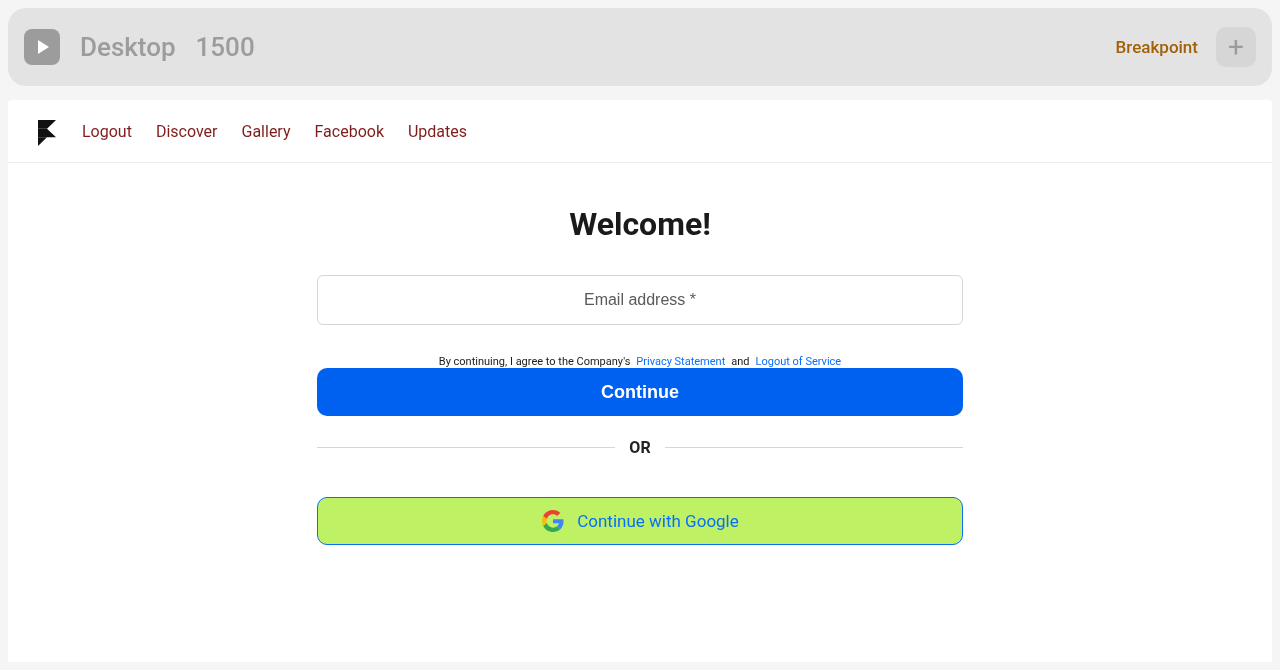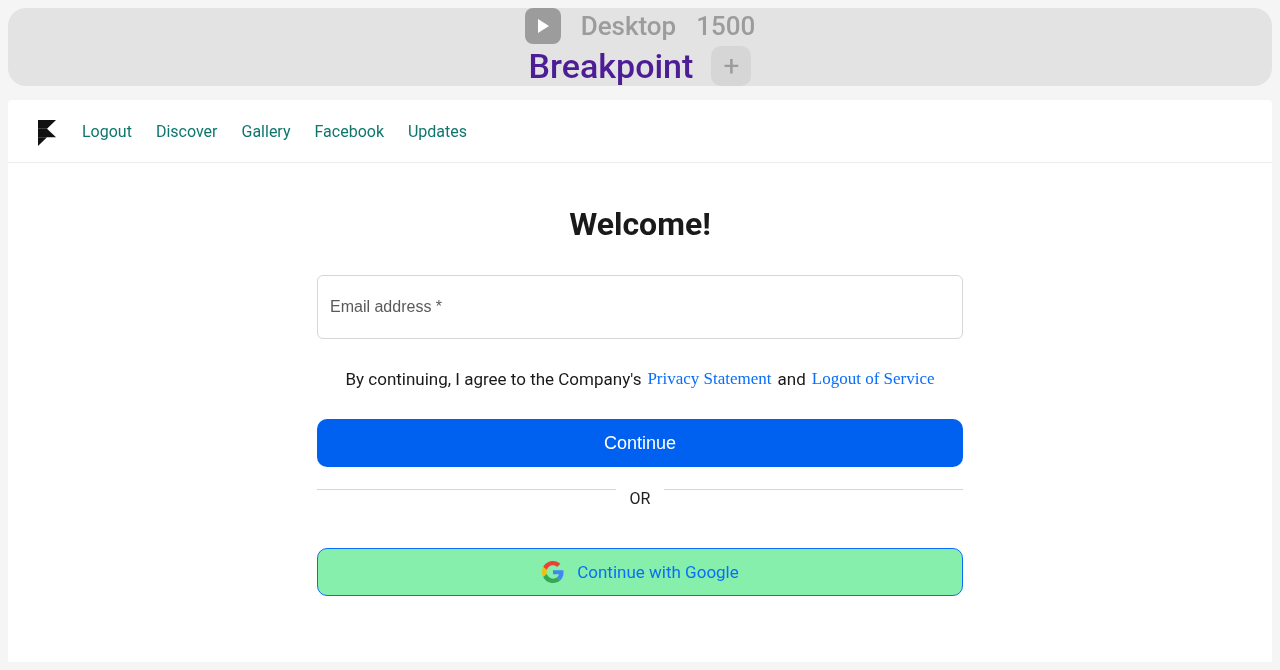--- a/index.html
+++ b/index.html
@@ -16,21 +16,20 @@
     }
     .topbar {
       margin: 8px;
       background: #e3e3e3;
       border-radius: 18px;
       height: 78px;
       display: flex;
       align-items: center;
       justify-content: space-between;
       padding: 0 16px;
-      flex-direction: column;
     }
     .topbar-left {
       display: flex;
       align-items: center;
       gap: 20px;
     }
     .play-button {
       width: 36px;
       height: 36px;
       background: #9c9c9c;
@@ -56,23 +55,23 @@
       font-size: 26px;
       font-weight: 500;
       color: #9c9c9c;
     }
     .topbar-right {
       display: flex;
       align-items: center;
       gap: 18px;
     }
     .breakpoint-label {
-      font-size: 34px;
+      font-size: 17px;
       font-weight: 500;
-      color: #4c1d95;
+      color: #a16207;
     }
     .plus-button {
       width: 40px;
       height: 40px;
       background: #d6d6d6;
       border-radius: 10px;
       display: flex;
       align-items: center;
       justify-content: center;
     }
@@ -99,94 +98,94 @@
     .logo {
       width: 20px;
       height: 22px;
       position: relative;
     }
     .logo svg {
       display: block;
     }
     .nav-link {
       font-size: 16px;
-      color: #0f766e;
+      color: #7f1d1d;
       cursor: pointer;
     }
     .content {
       display: flex;
       flex-direction: column;
       align-items: center;
       padding-top: 42px;
     }
     .welcome-title {
       font-size: 32px;
       font-weight: 700;
       color: #1a1a1a;
       margin-bottom: 32px;
     }
     .email-input {
       width: 646px;
-      height: 64px;
+      height: 50px;
       border: 1px solid #d6d6d6;
       border-radius: 6px;
       padding: 0 12px;
       font-size: 16px;
       color: #0369a1;
       background: #fff;
+      text-align: center;
     }
     .email-input::placeholder {
       color: #5a5a5a;
     }
     .consent-row {
       margin-top: 30px;
-      font-size: 17px;
+      font-size: 11px;
       color: #1a1a1a;
       display: flex;
       gap: 6px;
       flex-wrap: wrap;
       justify-content: center;
     }
     .consent-link {
       color: #0a6efa;
       cursor: pointer;
-      font-family: Liberation Serif, serif;
     }
     .continue-button {
       width: 646px;
       height: 48px;
       background: #0060f0;
       color: #fff;
       font-size: 18px;
       border: none;
       border-radius: 10px;
-      margin-top: 30px;
-      cursor: pointer;
-      font-weight: 400;
+      cursor: pointer;
+      font-weight: 700;
     }
     .divider-row {
       width: 646px;
       display: flex;
-      align-items: flex-start;
+      align-items: center;
       gap: 14px;
       margin-top: 22px;
+      font-weight: bold;
     }
     .divider-line {
       flex: 1;
       height: 1px;
       background: #d6d6d6;
     }
     .divider-text {
       font-size: 16px;
       color: #222;
     }
     .social-button {
       width: 646px;
       height: 48px;
-      background: #86efac;
+      background: #bef264;
       border: 1px solid #0a6efa;
       border-radius: 10px;
       display: flex;
       align-items: center;
       justify-content: center;
       gap: 12px;
       font-size: 17px;
       color: #0a6efa;
       cursor: pointer;
       margin-top: 12px;

